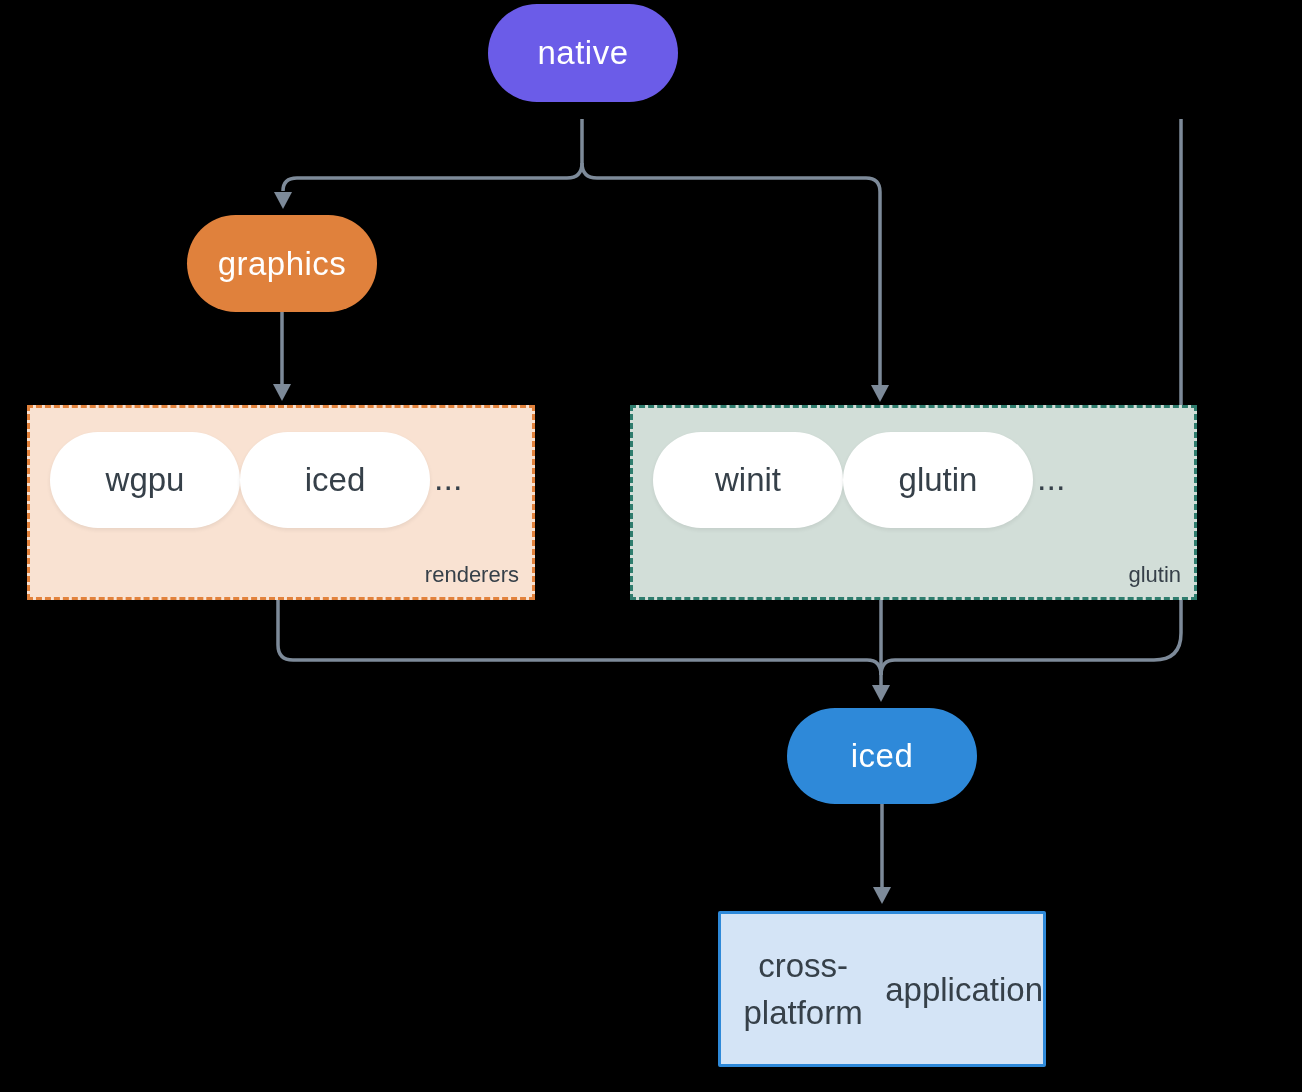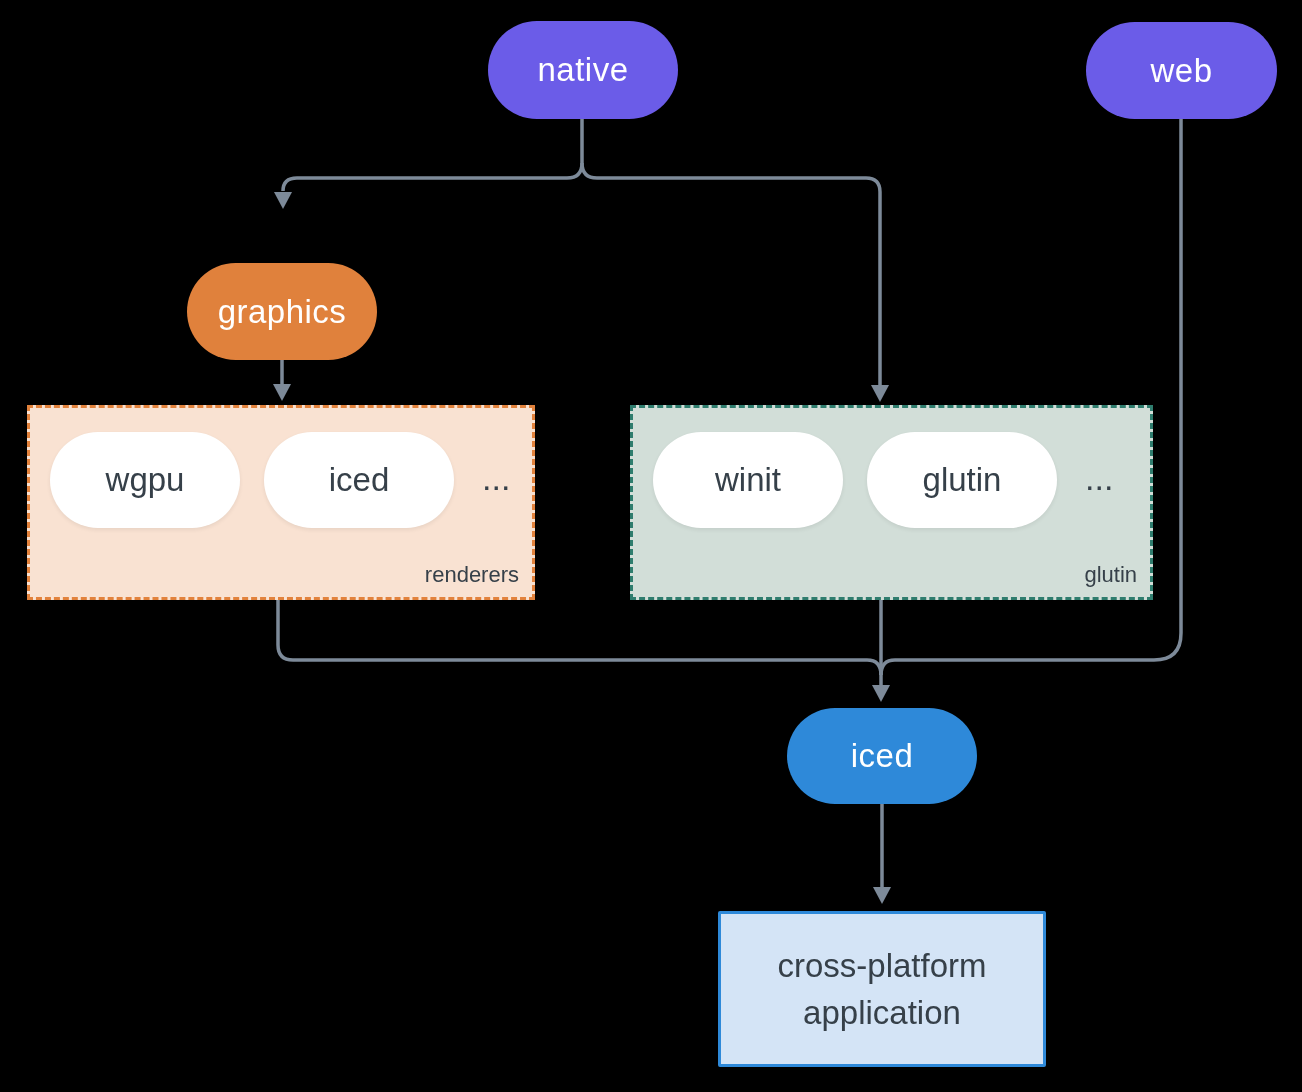--- a/index.html
+++ b/index.html
@@ -17,30 +17,29 @@
 
   .pill {
     position: absolute;
     display: flex; align-items: center; justify-content: center;
     border-radius: 60px;
     color: #ffffff;
     font-size: 33px;
     letter-spacing: 0.5px;
   }
   .pill.native, .pill.web { background: var(--purple); }
-  .pill.graphics { background: var(--orange); margin-top: 48px; }
+  .pill.graphics { background: var(--orange); }
   .pill.iced { background: var(--blue); }
 
   .group {
     position: absolute;
     box-sizing: border-box;
     border: 3px dashed;
     display: flex;
     align-items: flex-start;
-    gap: 24px;
     padding: 24px 0 0 20px;
   }
   .group.renderers { background: var(--renderers-fill); border-color: var(--renderers-border); }
   .group.shells    { background: var(--shells-fill);    border-color: var(--shells-border); }
 
   .white-pill {
     width: 190px; height: 96px;
     background: #ffffff;
     border-radius: 48px;
     display: flex; align-items: center; justify-content: center;
@@ -61,21 +60,21 @@
     color: var(--ink);
     font-size: 22px;
   }
 
   .app-box {
     position: absolute;
     box-sizing: border-box;
     background: var(--app-fill);
     border: 3px solid var(--app-border);
     border-radius: 2px;
-    display: flex; flex-direction: column;
+    display: flex; flex-direction: row;
     align-items: center; justify-content: center;
     color: var(--ink);
     font-size: 33px;
     line-height: 47px;
     text-align: center;
   }
 </style>
 </head>
 <body>
 
@@ -96,44 +95,41 @@
 
     <path class="wire" d="M 1181 119 L 1181 633 Q 1181 660 1154 660 L 895 660 Q 881 660 881 675"></path>
 
     <path class="wire" d="M 881 599 L 881 686"></path>
     <polygon class="head" points="881,702 872,685 890,685"></polygon>
 
     <path class="wire" d="M 882 803 L 882 888"></path>
     <polygon class="head" points="882,904 873,887 891,887"></polygon>
   </svg>
 
-  <div class="pill native" style="left:488px; top:21px; width:190px; height:98px;">
+  <div class="pill native" style="left:488px; top:4px; width:190px; height:98px;">
     <span>native</span>
   </div>
 
-  <div class="pill web" style="left:1086px; top:22px; width:191px; height:97px;">
-    <span>web</span>
-  </div>
 
   <div class="pill graphics" style="left:187px; top:215px; width:190px; height:97px;">
     <span>graphics</span>
   </div>
 
   <div class="group renderers" style="left:27px; top:405px; width:508px; height:195px;">
     <div class="white-pill">
       <span>wgpu</span>
     </div>
     <div class="white-pill">
       <span>iced</span>
     </div>
     <div class="more">...</div>
     <div class="group-label">renderers</div>
   </div>
 
-  <div class="group shells" style="left:630px; top:405px; width:523px; height:195px;">
+  <div class="group shells" style="left:630px; top:405px; width:567px; height:195px;">
     <div class="white-pill">
       <span>winit</span>
     </div>
     <div class="white-pill">
       <span>glutin</span>
     </div>
     <div class="more">...</div>
     <div class="group-label">glutin</div>
   </div>
 

